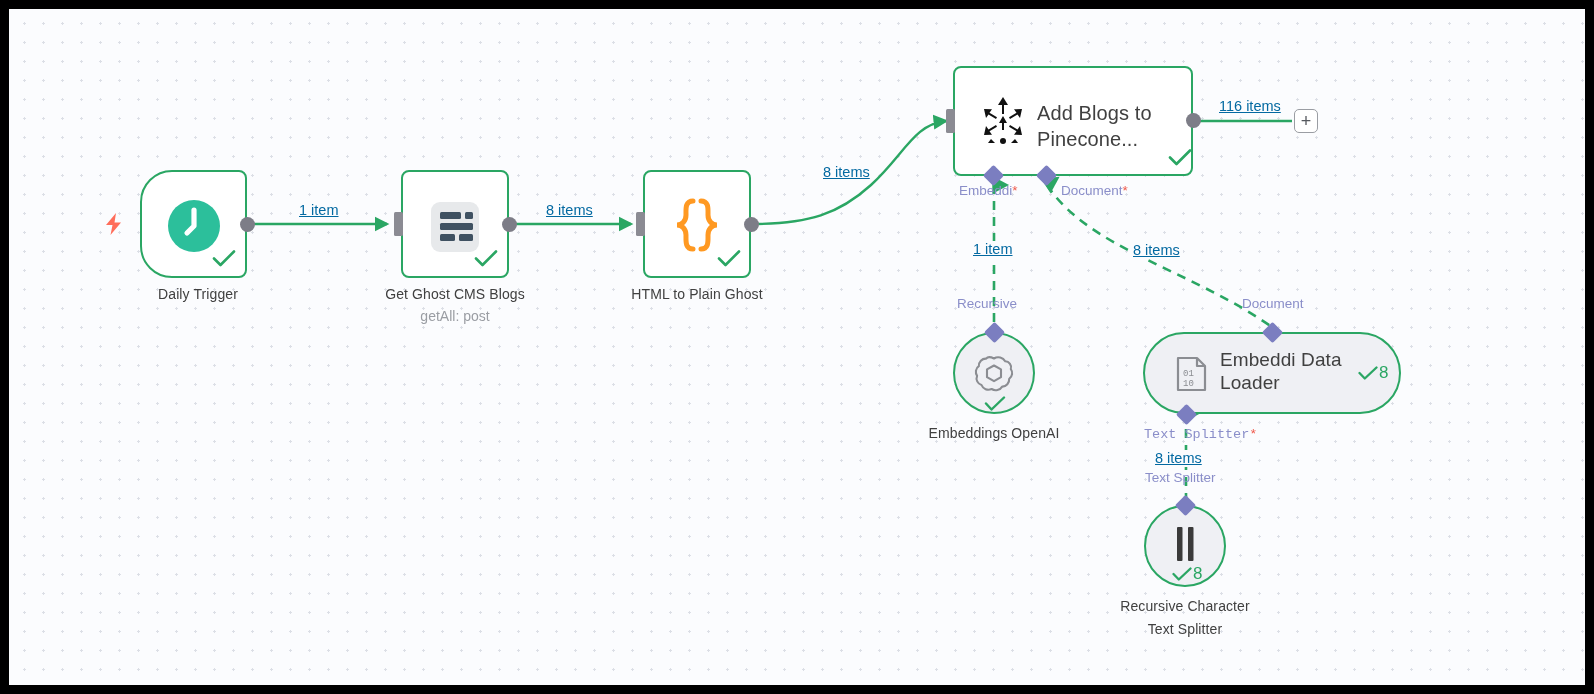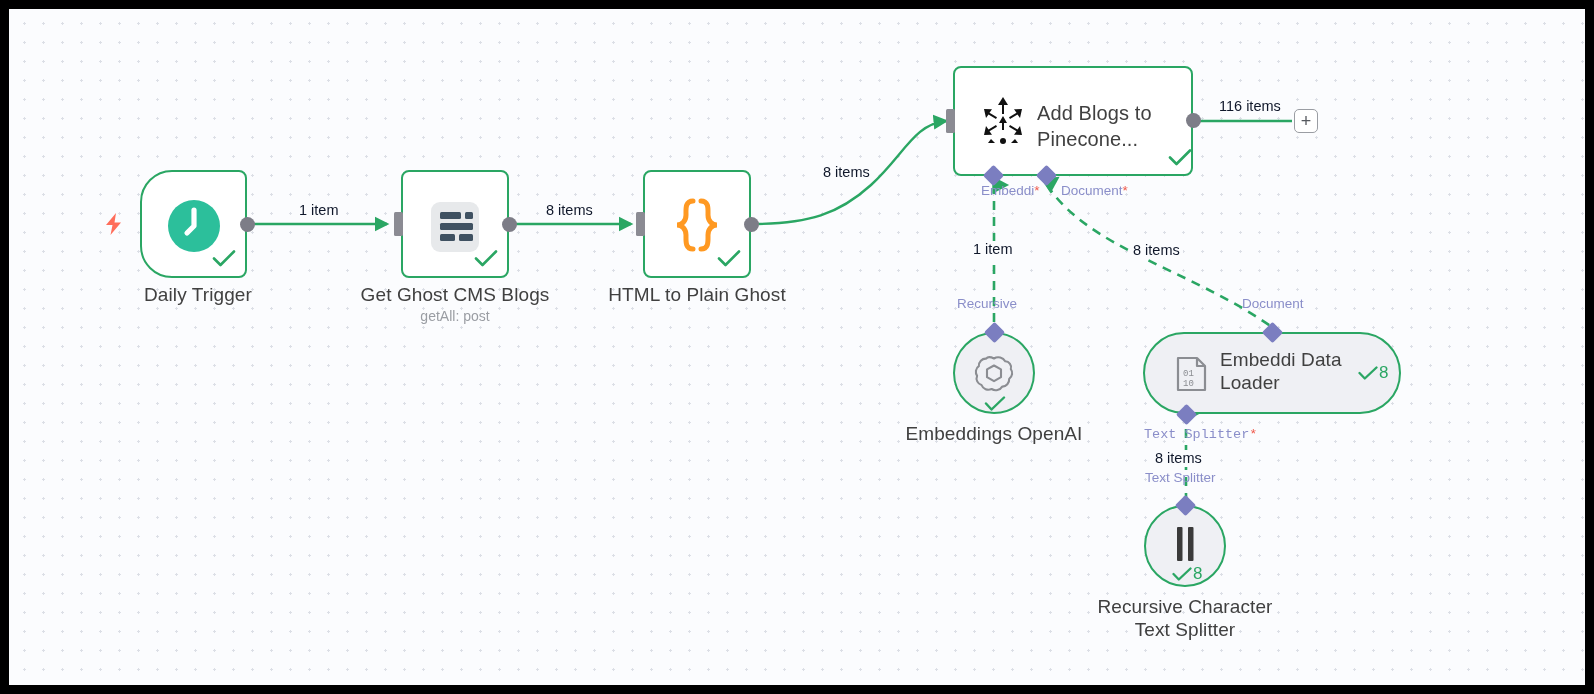--- a/index.html
+++ b/index.html
@@ -44,21 +44,21 @@
   .node-icon {
     position: absolute;
     display: flex;
     align-items: center;
     justify-content: flex-end;
   }
   .node-title {
     position: absolute;
     text-align: center;
     color: #404040;
-    font-size: 19px;
+    font-size: 14px;
     line-height: 23px;
     letter-spacing: 0.1px;
     white-space: pre-line;
   }
   .node-subtitle {
     position: absolute;
     text-align: center;
     color: #9a9da3;
     font-size: 14px;
     line-height: 17px;
@@ -89,26 +89,27 @@
   }
   .in-bar {
     position: absolute;
     width: 9px;
     height: 24px;
     background: #8b8b93;
     border-radius: 1.5px;
   }
   .edge-label {
     position: absolute;
-    color: #0f172a;
+    color: #0369a1;
     font-size: 14.5px;
     line-height: 17px;
     white-space: nowrap;
     background: #fbfcfe;
     padding: 0 3px;
+    text-decoration: underline;
   }
   .port-label {
     position: absolute;
     color: #8a8ec9;
     font-size: 13.5px;
     line-height: 16px;
     white-space: nowrap;
   }
   .port-label .req { color: #f0584a; }
   .diamond {
@@ -279,21 +280,21 @@
 Pinecone...</div>
     <div class="check" style="left:1159px; top:140px;">
       <svg width="24" height="18" viewBox="0 0 24 18">
           <path d="M2 8.5 L8.5 15 L22 1.5" stroke="#2aa663" stroke-width="2.6" fill="none" stroke-linecap="round" stroke-linejoin="round"></path>
         </svg>
     </div>
     <div class="out-dot" style="left:1177px; top:104px;"></div>
 
     <div class="diamond" style="left:977px; top:159px;"></div>
     <div class="diamond" style="left:1030px; top:159px;"></div>
-    <div class="port-label" style="left:972px; top:174px;text-align:center;"><span>Embeddi</span><span class="req">*</span></div>
+    <div class="port-label" style="left:950px; top:174px;text-align:center;"><span>Embeddi</span><span class="req">*</span></div>
     <div class="port-label" style="left:1052px; top:174px;"><span>Document</span><span class="req">*</span></div>
   </div>
 
   <div class="plus-btn" style="left:1285px; top:100px;">+</div>
 
   <div class="node">
     <div class="sub-node" style="left:944px; top:323px;"></div>
     <div class="node-icon" style="left:965px; top:344px; width:40px; height:40px;">
       <svg width="40" height="40" viewBox="0 0 40 40">
         <g fill="none" stroke="#8b8d92" stroke-width="2.1" stroke-linejoin="round">

